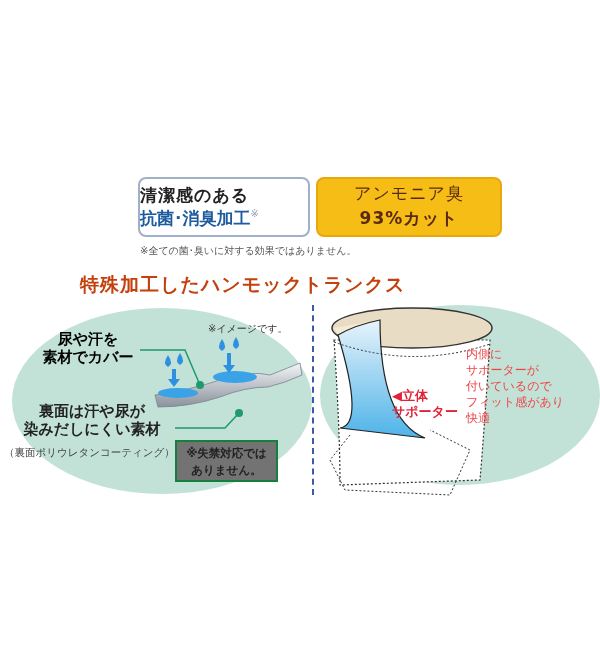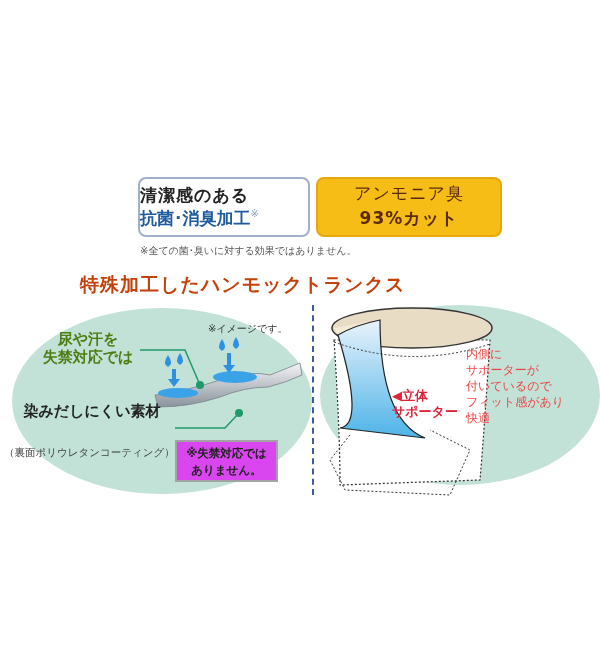--- a/index.html
+++ b/index.html
@@ -11,24 +11,24 @@
   .badge-blue .l2 sup { font-size: 10px; color: #8aa0bf; font-weight: normal; }
   .badge-yellow { left: 316px; top: 177px; width: 186px; height: 60px; background: #f5bd16; border: 2px solid #e6a80d; border-radius: 8px; text-align: center; color: #5a2a10; }
   .badge-yellow .l1 { font-size: 17px; font-weight: normal; margin-top: 3px; letter-spacing: 1px; }
   .badge-yellow .l2 { font-size: 17px; font-weight: bold; line-height: 26px; letter-spacing: 1px; }
   .disclaimer1 { left: 140px; top: 244px; font-size: 10px; color: #555; }
   .heading { left: 80px; top: 272px; font-size: 19px; font-weight: bold; color: #c2410c; letter-spacing: 1px; }
   .divider { left: 312px; top: 305px; width: 0; height: 190px; border-left: 2px dashed #3b5aa8; }
   .ellipse-l { left: 12px; top: 308px; width: 300px; height: 186px; background: #c2e2d8; border-radius: 50%; }
   .ellipse-r { left: 320px; top: 305px; width: 280px; height: 180px; background: #c2e2d8; border-radius: 50%; }
   .note-image { left: 208px; top: 322px; font-size: 10px; color: #333; }
-  .label-a { left: 38px; top: 330px; font-size: 15px; font-weight: bold; color: #4d7c0f; text-align: center; line-height: 18px; width: 100px; }
+  .label-a { left: 38px; top: 330px; font-size: 15px; font-weight: bold; color: #000000; text-align: center; line-height: 18px; width: 100px; }
   .label-b { left: 22px; top: 402px; font-size: 15px; font-weight: bold; color: #222; text-align: center; line-height: 18px; width: 140px; }
   .label-c { left: 4px; top: 446px; font-size: 10.5px; color: #444; }
-  .note-box { left: 175px; top: 440px; width: 103px; height: 42px; border: 2px solid #a3a3a3; background: #d946ef; font-size: 11.5px; font-weight: bold; color: #222; text-align: center; line-height: 17px; padding-top: 3px; }
+  .note-box { left: 175px; top: 440px; width: 103px; height: 42px; border: 2px solid #15803d; background: #737373; font-size: 11.5px; font-weight: bold; color: #222; text-align: center; line-height: 17px; padding-top: 3px; }
   .supporter { left: 392px; top: 388px; font-size: 13px; font-weight: bold; color: #e1233a; line-height: 16px; }
   .right-text { left: 496px; top: 346px; font-size: 12px; color: #ef4444; text-align: left; line-height: 16px; width: 110px; margin-left: -30px; }
   svg { position: absolute; }
 </style>
 </head>
 <body>
 
 <div class="abs badge-blue">
   <div class="l1">清潔感のある</div>
   <div class="l2"><span>抗菌･消臭加工</span><sup>※</sup></div>
@@ -69,23 +69,24 @@
   <circle cx="89" cy="78" r="4" fill="#1f9a6a"></circle>
 </svg>
 <svg style="left:0;top:0" width="600" height="660">
   <polyline points="140,350 185,350 200,385" fill="none" stroke="#1f9a6a" stroke-width="1.5"></polyline>
   <polyline points="175,428 225,428 239,413" fill="none" stroke="#1f9a6a" stroke-width="1.5"></polyline>
 </svg>
 
 <div class="abs note-image">※イメージです。</div>
 <div class="abs label-a">
   <div>尿や汗を</div>
-  <div>失禁対応では</div>
+  <div>素材でカバー</div>
 </div>
 <div class="abs label-b">
+  <div>裏面は汗や尿が</div>
   <div>染みだしにくい素材</div>
 </div>
 <div class="abs label-c">（裏面ポリウレタンコーティング）</div>
 <div class="abs note-box">
   <div>※失禁対応では</div>
   <div>ありません。</div>
 </div>
 
 <svg style="left:320px;top:300px" width="180" height="200" viewBox="0 0 180 200">
   <defs>

